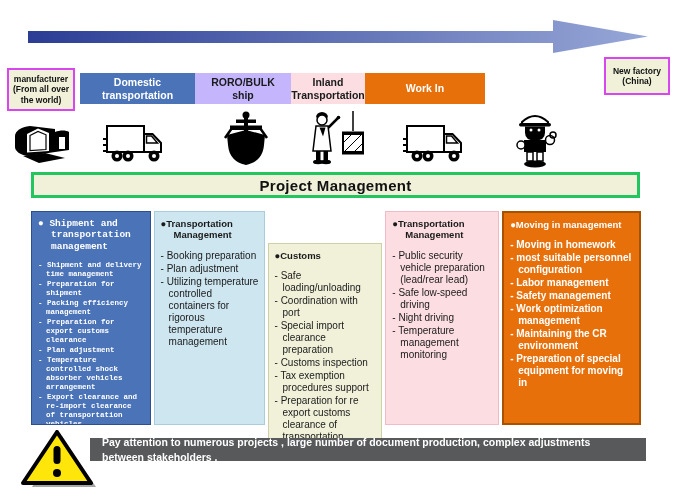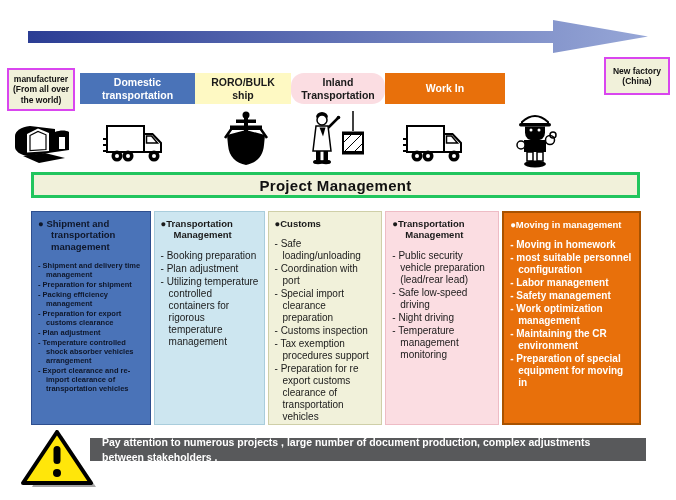--- a/index.html
+++ b/index.html
@@ -15,21 +15,21 @@
   }
   .endpoint-source { left:7px; top:68px; width:68px; height:43px; }
   .endpoint-target { left:604px; top:57px; width:66px; height:38px; }
 
   .stage-row { position:absolute; left:80px; top:73px; height:31px; display:flex; }
   .stage {
     display:flex; align-items:center; justify-content:center; text-align:center;
     font-size:10.5px; font-weight:bold; line-height:1.15; padding:1px 4px;
   }
   .stage-0 { width:115px; } .stage-1 { width:96px; } .stage-2 { width:92px; }
-  .stage-3 { width:94px;border-radius:13px; } .stage-4 { width:120px; }
+  .stage-3 { width:74px; } .stage-4 { width:120px; }
 
   .icon { position:absolute; }
   .icon svg { width:100%; height:100%; display:block; }
   .icon-warehouse { left:13px;  top:121px; width:68px; height:44px; }
   .icon-truck1    { left:103px; top:121px; width:64px; height:44px; }
   .icon-ship      { left:221px; top:111px; width:50px; height:56px; }
   .icon-customs   { left:307px; top:111px; width:58px; height:56px; }
   .icon-truck2    { left:403px; top:121px; width:64px; height:44px; }
   .icon-worker    { left:511px; top:110px; width:48px; height:58px; }
 
@@ -79,21 +79,21 @@
   </div>
   <div class="endpoint-box endpoint-target">
     <span>New factory
 (China)</span>
   </div>
 
   <div class="stage-row">
     <div class="stage stage-0" style="background-color: rgb(74, 115, 184); color: rgb(255, 255, 255);">
       <span>Domestic transportation</span>
     </div>
-    <div class="stage stage-1" style="background-color: #fef9c3; color: rgb(26, 26, 26);">
+    <div class="stage stage-1" style="background-color: #c4b5fd; color: rgb(26, 26, 26);">
       <span>RORO/BULK ship</span>
     </div>
     <div class="stage stage-3" style="background-color: rgb(251, 221, 226); color: rgb(26, 26, 26);">
       <span>Inland Transportation</span>
     </div>
     <div class="stage stage-4" style="background-color: rgb(232, 112, 11); color: rgb(255, 255, 255);">
       <span>Work In</span>
     </div>
   </div>
 
@@ -196,41 +196,41 @@
       <rect x="26" y="42" width="6" height="9" fill="#fff" stroke="#000" stroke-width="1.5"></rect>
       <ellipse cx="24" cy="54" rx="11" ry="3.5" fill="#000"></ellipse>
     </svg>
   </div>
 
   <div class="banner">
     <span>Project Management</span>
   </div>
 
   <div class="columns">
-    <div class="col col-0" style="background-color: rgb(74, 115, 184); color: #0f172a; border-color: rgb(46, 79, 143);">
+    <div class="col col-0" style="background-color: rgb(74, 115, 184); color: #ffffff; border-color: rgb(46, 79, 143); font-family: Liberation Mono, monospace;">
       <div class="col-header">● Shipment and transportation management</div>
       <div class="col-items">
           <div class="col-item">Shipment and delivery time management</div>
           <div class="col-item">Preparation for shipment</div>
           <div class="col-item">Packing efficiency management</div>
           <div class="col-item">Preparation for export customs clearance</div>
           <div class="col-item">Plan adjustment</div>
           <div class="col-item">Temperature controlled shock absorber vehicles arrangement</div>
           <div class="col-item">Export clearance and re-import clearance of transportation vehicles</div>
         </div>
     </div>
     <div class="col col-1" style="background-color: rgb(205, 230, 240); color: rgb(26, 26, 26); border-color: rgb(169, 205, 220);">
       <div class="col-header">●Transportation Management</div>
       <div class="col-items">
           <div class="col-item">Booking preparation</div>
           <div class="col-item">Plan adjustment</div>
           <div class="col-item">Utilizing temperature controlled containers for rigorous temperature management</div>
         </div>
     </div>
-    <div class="col col-2" style="background-color: rgb(241, 241, 218); color: rgb(26, 26, 26); border-color: rgb(207, 207, 168);">
+    <div class="col col-2" style="background-color: rgb(241, 241, 218); color: rgb(26, 26, 26); border-color: rgb(207, 207, 168); margin-top: 32px;">
       <div class="col-header">●Customs</div>
       <div class="col-items">
           <div class="col-item">Safe loading/unloading</div>
           <div class="col-item">Coordination with port</div>
           <div class="col-item">Special import clearance preparation</div>
           <div class="col-item">Customs inspection</div>
           <div class="col-item">Tax exemption procedures support</div>
           <div class="col-item">Preparation for re export customs clearance of transportation vehicles</div>
         </div>
     </div>

